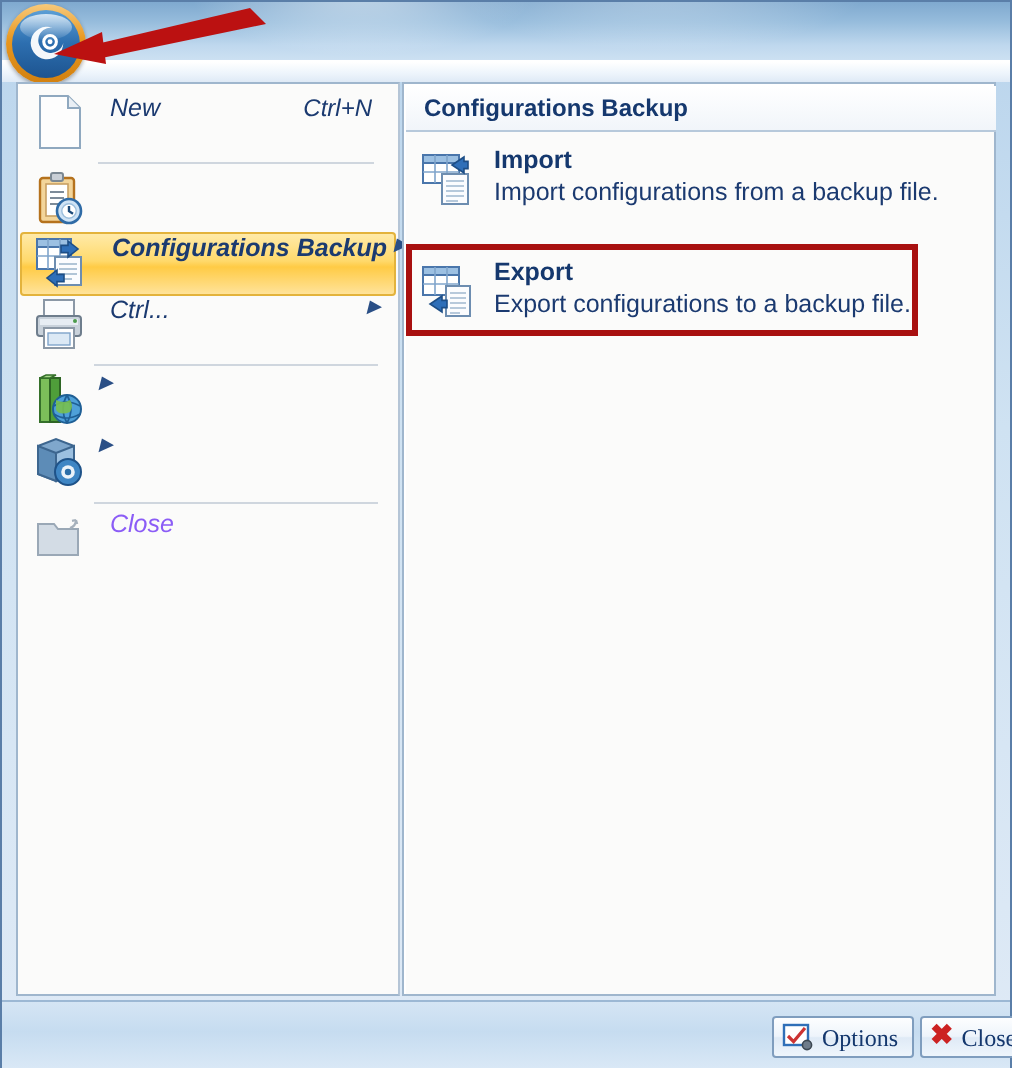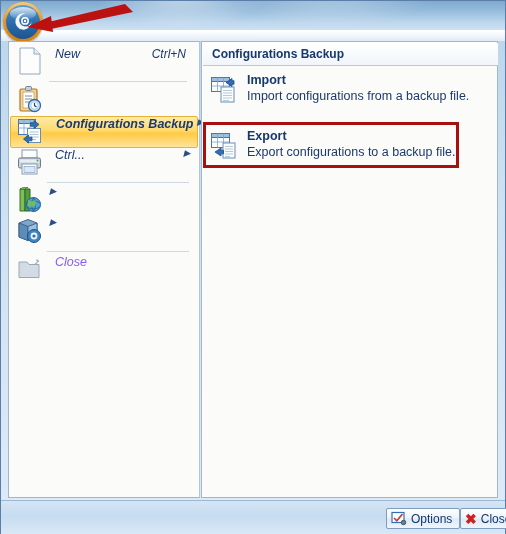--- a/index.html
+++ b/index.html
@@ -237,20 +237,21 @@
     display: flex;
     align-items: center;
     gap: 4px;
     padding: 0 7px 0 4px;
     background: linear-gradient(to bottom, #fdfeff 0%, #eef4fb 48%, #dfeaf6 52%, #eef5fc 100%);
     border: 1px solid #7f9dbe;
     border-radius: 2px;
     font-size: 12px;
     color: #14376d;
     cursor: pointer;
+    font-family: Liberation Serif, serif;
   }
   .btn-options { left: 385px; }
   .btn-exit { left: 459px; }
   .btn .blabel { line-height: 14px; }
   .x-glyph {
     color: #cc2222;
     font-weight: bold;
     font-size: 14px;
     line-height: 14px;
   }

